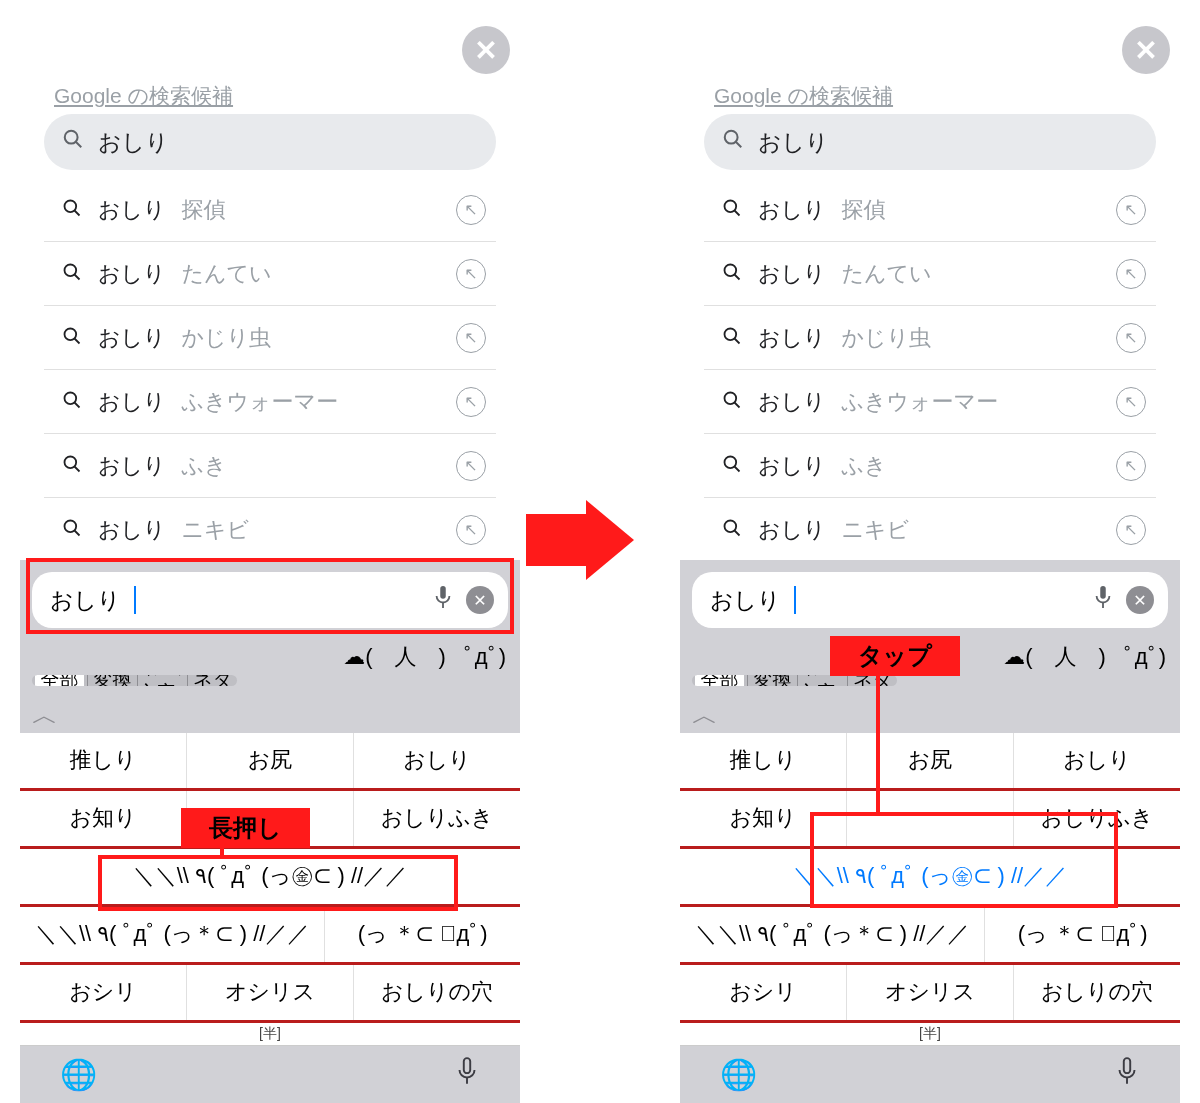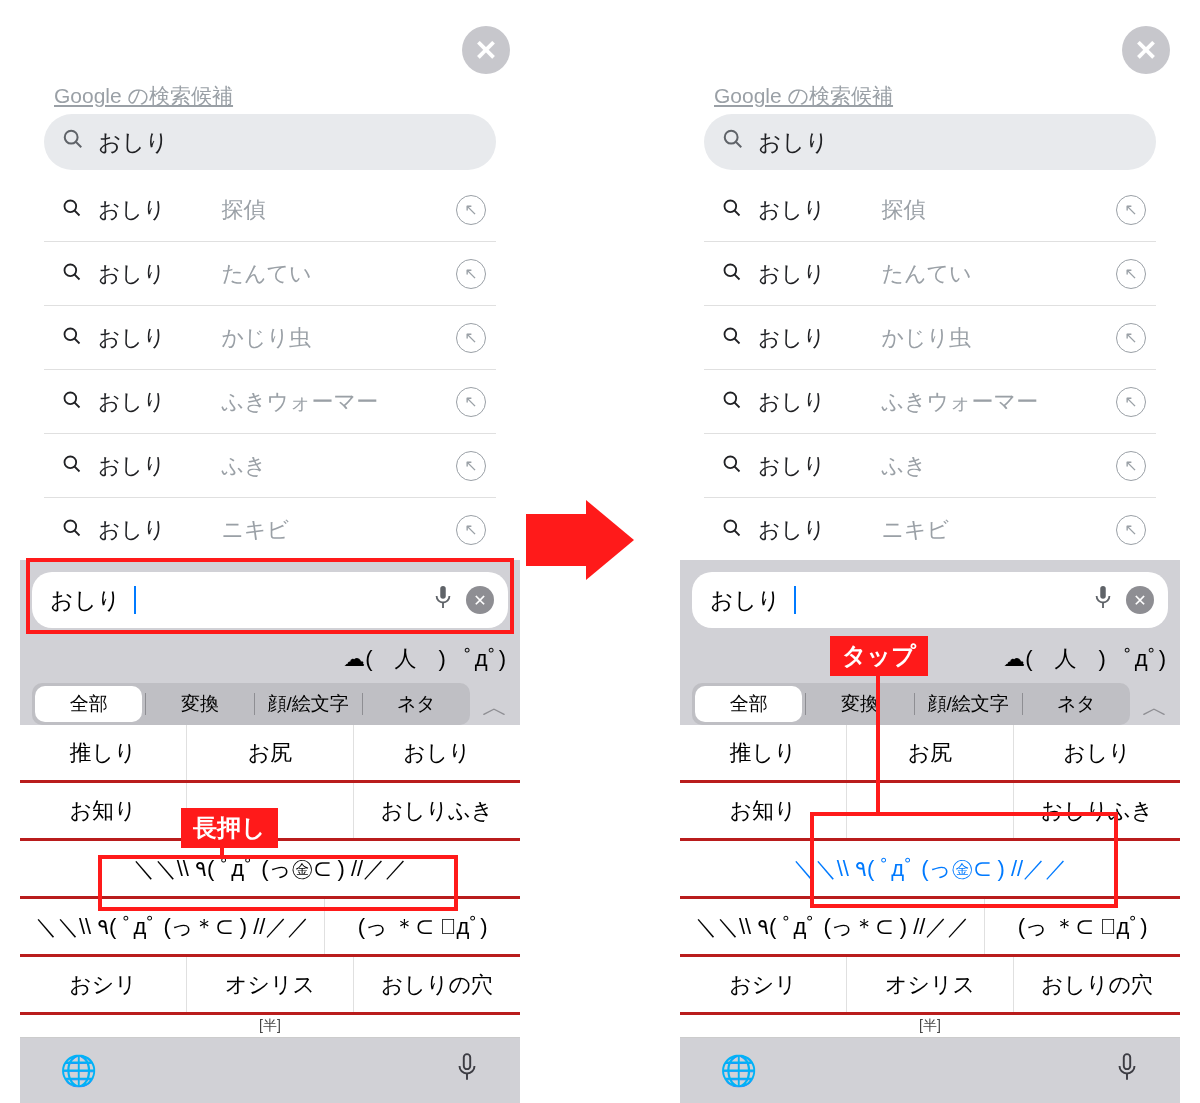--- a/index.html
+++ b/index.html
@@ -57,21 +57,21 @@
 
   .sugg-list {
     position: absolute; top: 178px; left: 24px; right: 24px;
   }
   .sugg-row {
     height: 64px; display:flex; align-items:center; gap:16px;
     border-bottom: 1px solid #e0e0e0; padding: 0 10px 0 18px;
   }
   .sugg-row:first-child { border-top: 0; }
   .sugg-prefix { color:#202124; font-size:22px; }
-  .sugg-suffix { color:#9aa0a6; font-size:22px;margin-left:40px; }
+  .sugg-suffix { color:#9aa0a6; font-size:22px; }
   .insert-ic {
     margin-left:auto; width:30px; height:30px;
     border:1.5px solid #9aa0a6; border-radius:50%;
     display:flex; align-items:center; justify-content:center;
     color:#9aa0a6; font-size:16px;
   }
 
   
   .input-wrap {
     position:absolute; top: 560px; left:0; right:0; height:80px;
@@ -92,21 +92,21 @@
   
   .kbd {
     position:absolute; top:640px; left:0; right:0; bottom:0;
     background:#d1d1d6; display:flex; flex-direction:column;
   }
   .emoji-row {
     height:48px; display:flex; justify-content:flex-end; align-items:center;
     padding-right:14px; gap:18px; color:#000; font-size:22px;
   }
   .seg-row {
-    height:58px; display:flex; align-items:flex-end; padding:0 12px; gap:12px;
+    height:58px; display:flex; align-items:flex-start; padding:0 12px; gap:12px;flex-direction:column;
   }
   .seg {
     flex:1; height:42px; background:#bfbfc4; border-radius:10px;
     display:flex; align-items:center; overflow:hidden;
   }
   .seg-btn {
     flex:1; height:100%; display:flex; align-items:center; justify-content:center;
     color:#000; font-size:19px; position:relative;
   }
   .seg-btn.active { background:#fff; border-radius:10px; margin:3px; height:36px; }
@@ -128,22 +128,22 @@
 
   .bottom-bar {
     height:80px; background:#d1d1d6; display:flex; align-items:center;
     justify-content:space-between; padding:0 40px; font-size:30px; color:#3c3c43;
   }
   .footnote { text-align:center; font-size:14px; color:#444; border-bottom:1px solid #ccc; padding:2px 0; background:#fff; }
 
   
   .anno-box { position:absolute; border:4px solid #ff1a1a; pointer-events:none; }
   .anno-label {
-    position:absolute; background:#ff1a1a; color:#ffffff; font-weight:700;
-    font-size:24px; padding:4px 12px; white-space:nowrap;
+    position:absolute; background:#ff1a1a; color:#000000; font-weight:700;
+    font-size:24px; padding:4px 28px; white-space:nowrap;
   }
   .anno-line { position:absolute; background:#ff1a1a; }
 </style>
 </head>
 <body>
 
 <div class="container">
 
   <div class="panel panel-left">
     <div class="close-top">✕</div>

